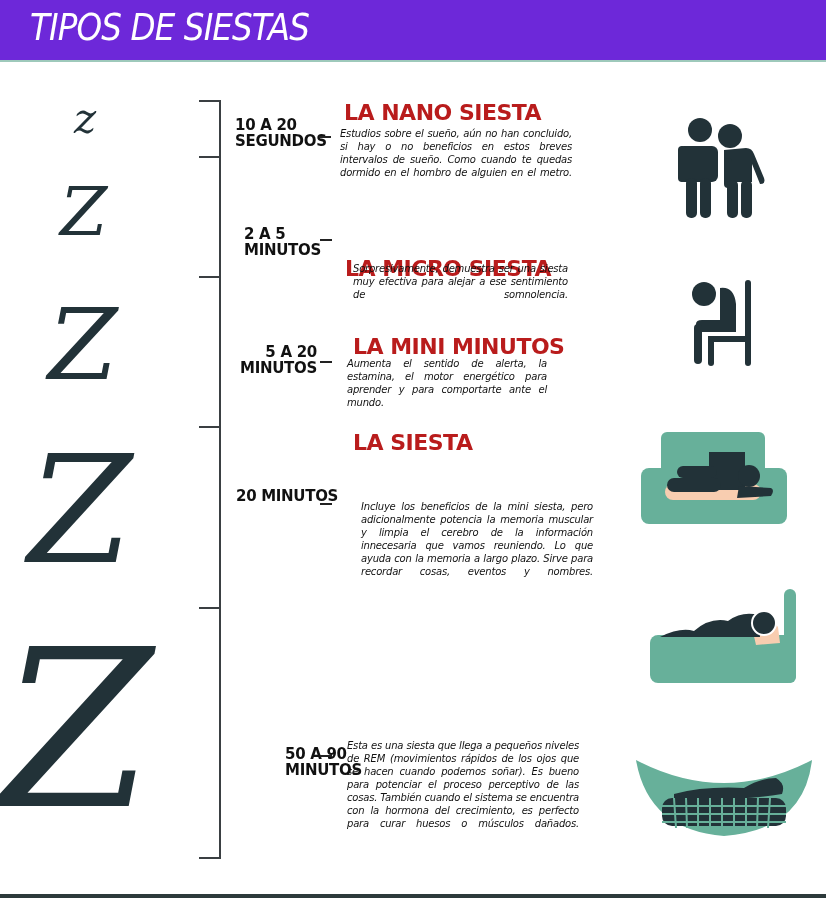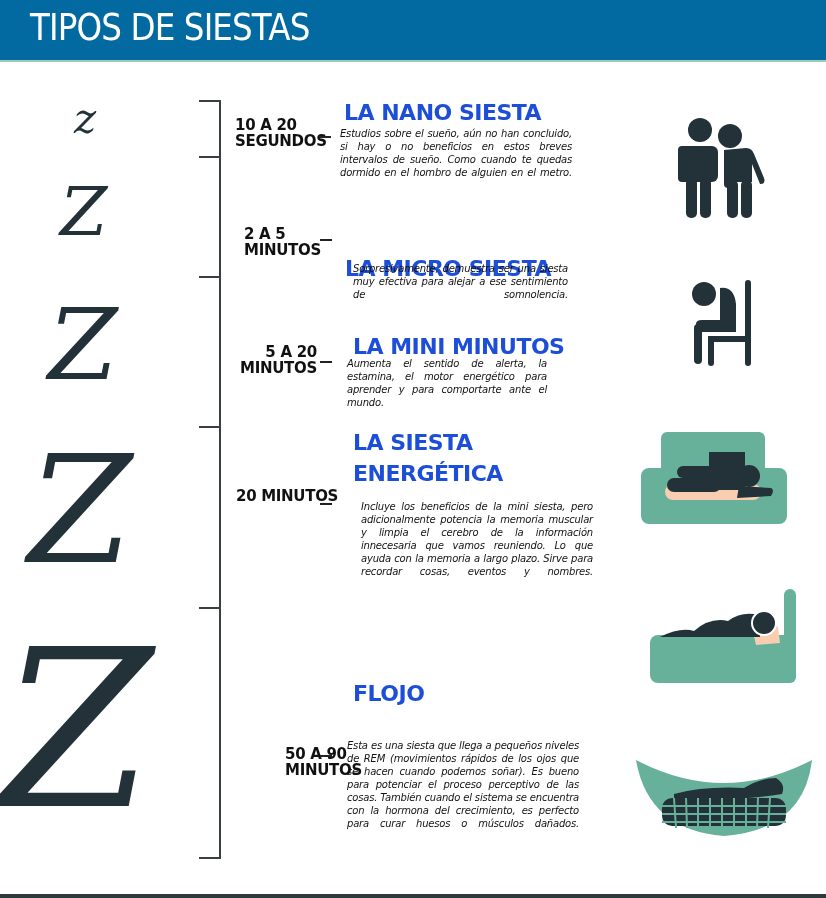--- a/index.html
+++ b/index.html
@@ -1,24 +1,24 @@
 <!DOCTYPE html>
 <html><head>
 <meta charset="utf-8">
 <style>
   html, body { margin:0; padding:0; }
   body { width:826px; height:898px; background:#ffffff; position:relative; overflow:hidden; font-family:"Liberation Sans", sans-serif; color:#111; }
-  .header { position:absolute; left:0; top:0; width:826px; height:60px; background:#0369a1; border-bottom:2px solid #9ec9bb; }
+  .header { position:absolute; left:0; top:0; width:826px; height:60px; background:#6d28d9; border-bottom:2px solid #9ec9bb;font-style:italic; }
   .header-title { position:absolute; left:30px; top:6px; font-family:"DejaVu Sans", sans-serif; font-size:37px; color:#fff; letter-spacing:-1px; font-weight:normal; transform:scaleX(0.88); transform-origin:left; }
   .zee { position:absolute; font-family:"DejaVu Serif", serif; font-style:italic; color:#223238; line-height:1; }
   .bracket-line { position:absolute; left:219px; top:100px; width:2px; height:759px; background:#3a3f42; }
   .tick { position:absolute; left:199px; width:22px; height:2px; background:#3a3f42; }
   .dur { position:absolute; font-family:"DejaVu Sans", sans-serif; font-weight:bold; font-size:15px; line-height:16px; color:#111; letter-spacing:-0.3px; }
   .dash { position:absolute; width:12px; height:2px; background:#222; }
-  .title { position:absolute; font-family:"DejaVu Sans", sans-serif; font-weight:bold; font-size:22px; line-height:31px; color:#1d4ed8; letter-spacing:-0.5px; }
+  .title { position:absolute; font-family:"DejaVu Sans", sans-serif; font-weight:bold; font-size:22px; line-height:31px; color:#b91c1c; letter-spacing:-0.5px; }
   .desc { position:absolute; font-family:"DejaVu Sans", sans-serif; font-style:italic; font-size:10px; line-height:13px; color:#111; text-align:justify; text-align-last:justify; letter-spacing:-0.2px; }
   .icon { position:absolute; }
   .bottom-line { position:absolute; left:0; top:894px; width:826px; height:4px; background:#2d3a3b; }
 </style>
 </head>
 <body>
 
 <div class="header">
   <div class="header-title">TIPOS DE SIESTAS</div>
 </div>
@@ -60,31 +60,29 @@
 <div class="dash" style="left:320px; top:361px;"></div>
 <div class="title" style="left:353px; top:331px;">LA MINI MINUTOS</div>
 <div class="desc" style="left:347px; top:357px; width:200px;">Aumenta el sentido de alerta, la estamina, el motor energético para aprender y para comportarte ante el mundo.</div>
 
 <div class="dur" style="left:236px; top:488px;">
   <div>20 MINUTOS</div>
 </div>
 <div class="dash" style="left:320px; top:503px;"></div>
 <div class="title" style="left:353px; top:427px;">
   <div>LA SIESTA</div>
-  <div>ENERGÉTICA</div>
 </div>
 <div class="desc" style="left:353px; top:500px; width:232px;margin-left:8px;">Incluye los beneficios de la mini siesta, pero adicionalmente potencia la memoria muscular y limpia el cerebro de la información innecesaria que vamos reuniendo. Lo que ayuda con la memoria a largo plazo. Sirve para recordar cosas, eventos y nombres.</div>
 
 <div class="dur" style="left:240px; top:746px;margin-left:45px;">
   <div>50 A 90</div>
   <div>MINUTOS</div>
 </div>
 <div class="dash" style="left:320px; top:755px;"></div>
 <div class="title" style="left:353px; top:678px;">
-  <div>FLOJO</div>
 </div>
 <div class="desc" style="left:347px; top:739px; width:232px;">Esta es una siesta que llega a pequeños niveles de REM (movimientos rápidos de los ojos que se hacen cuando podemos soñar). Es bueno para potenciar el proceso perceptivo de las cosas. También cuando el sistema se encuentra con la hormona del crecimiento, es perfecto para curar huesos o músculos dañados.</div>
 
 <svg class="icon" style="left:672px; top:118px;" width="100" height="104" viewBox="0 0 100 104">
   <g fill="#223238">
     <circle cx="28" cy="12" r="12"></circle>
     <rect x="6" y="28" width="40" height="36" rx="6"></rect>
     <rect x="6" y="28" width="8" height="36" rx="4"></rect>
     <rect x="14" y="60" width="11" height="40" rx="5"></rect>
     <rect x="28" y="60" width="11" height="40" rx="5"></rect>

